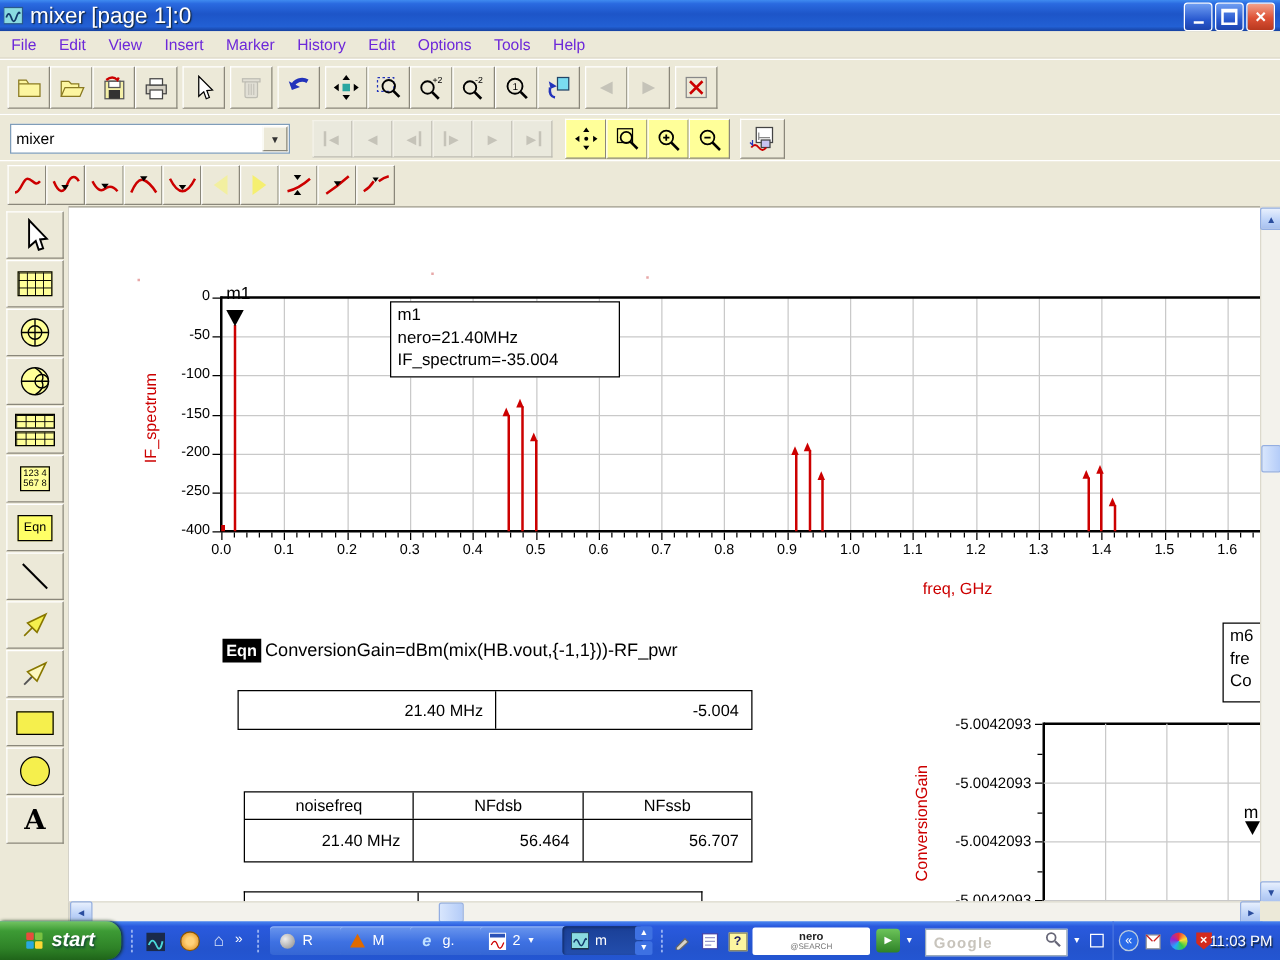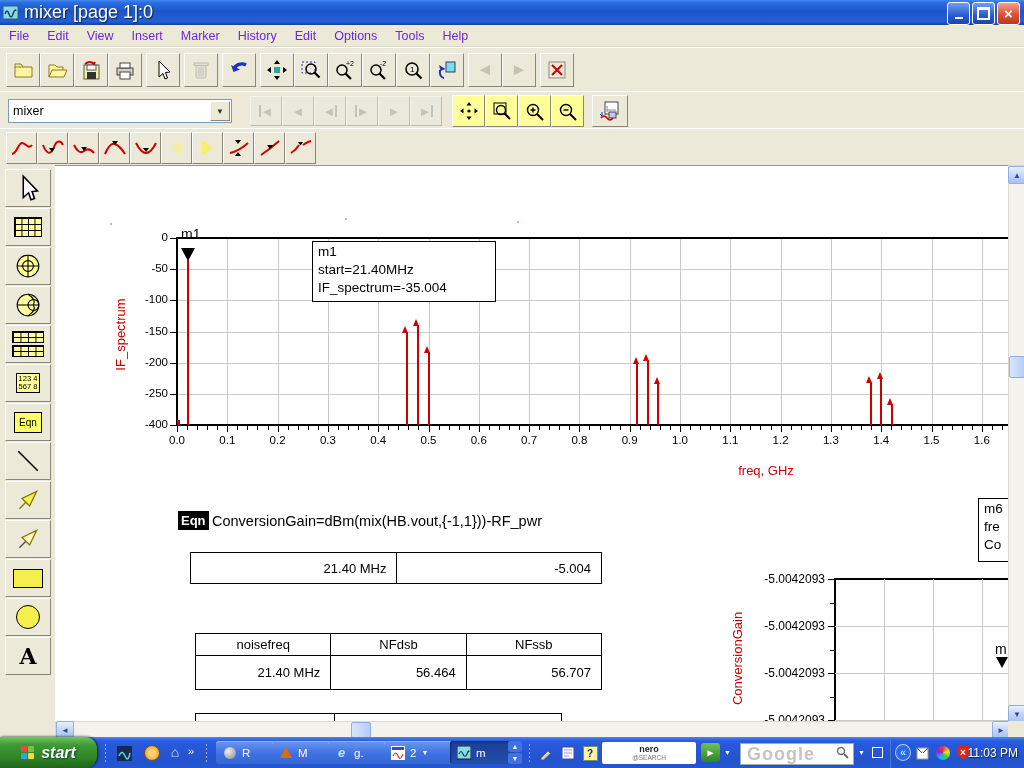--- a/index.html
+++ b/index.html
@@ -603,21 +603,21 @@
     </div>
 
   <div class="abs rot redlabel" style="left:15px;top:161px;width:100px;text-align:center">IF_spectrum</div>
   <div class="abs redlabel" style="left:656px;top:297px;width:110px;text-align:center">freq, GHz</div>
 
   <div class="abs" style="left:126px;top:60px;font-size:14px">m1</div>
   <div class="abs tri" style="left:126px;top:82px;border-left:7px solid transparent;border-right:7px solid transparent;border-top:13px solid #000"></div>
 
   <div class="mbox" style="left:257px;top:75px;width:172px;height:57px">
     <div>m1</div>
-    <div>start=21.40MHz</div>
+    <div>nero=21.40MHz</div>
     <div>IF_spectrum=-35.004</div>
   </div>
 
   <div class="abs" style="left:123px;top:345px;height:21px">
     <span style="position:absolute;left:0;top:0;background:#000;color:#fff;font-size:13px;font-weight:bold;padding:2px 3px">Eqn</span>
     <span style="position:absolute;left:34px;top:2px;font-size:14.5px;white-space:nowrap">ConversionGain=dBm(mix(HB.vout,{-1,1}))-RF_pwr</span>
   </div>
 
   <div class="dtable" style="left:135px;top:386px;width:410px">
     <div class="trow" style="height:30px">
@@ -771,21 +771,21 @@
   <div style="position:absolute;left:602px;top:5px;width:94px;height:22px;background:#fff;border-radius:2px;display:flex;flex-direction:column;align-items:center;justify-content:center;color:#222">
     <span style="font-size:9px;font-weight:bold;line-height:9px">nero</span>
     <span style="font-size:6.5px;color:#777;line-height:7px">@SEARCH</span>
   </div>
   <div style="position:absolute;left:701px;top:6px;width:19px;height:19px;border-radius:3px;background:linear-gradient(180deg,#6cc45a,#2e8227);display:flex;align-items:center;justify-content:center;color:#fff;font-size:10px">
       <span>►</span>
     </div>
   <span style="position:absolute;left:724px;top:12px;font-size:7px;color:#fff">▼</span>
 
   <div style="position:absolute;left:740px;top:6px;width:112px;height:20px;background:#fff;border:1px solid #9ab;display:flex;align-items:center">
-    <span style="flex:1;padding-left:6px;font-size:18px;color:#c8c4bc;font-weight:bold;letter-spacing:1px">Google</span>
+    <span style="flex:1;padding-left:6px;font-size:12px;color:#c8c4bc;font-weight:bold;letter-spacing:1px">Google</span>
     <span style="margin-right:4px"><svg width="13" height="13">
           <circle cx="5" cy="5" r="3.5" fill="none" stroke="#667" stroke-width="1.4"></circle>
           <path d="M8 8 L12 12" stroke="#667" stroke-width="1.8"></path>
         </svg></span>
   </div>
   <span style="position:absolute;left:858px;top:12px;font-size:7px;color:#fff">▼</span>
   <span style="position:absolute;left:872px;top:10px;width:9px;height:9px;border:1.5px solid #fff"></span>
 
   <div style="position:absolute;left:890px;top:0;width:128px;height:31px;display:flex;align-items:center;border-left:1px solid #4a76e0">
     <span class="trayicon">

